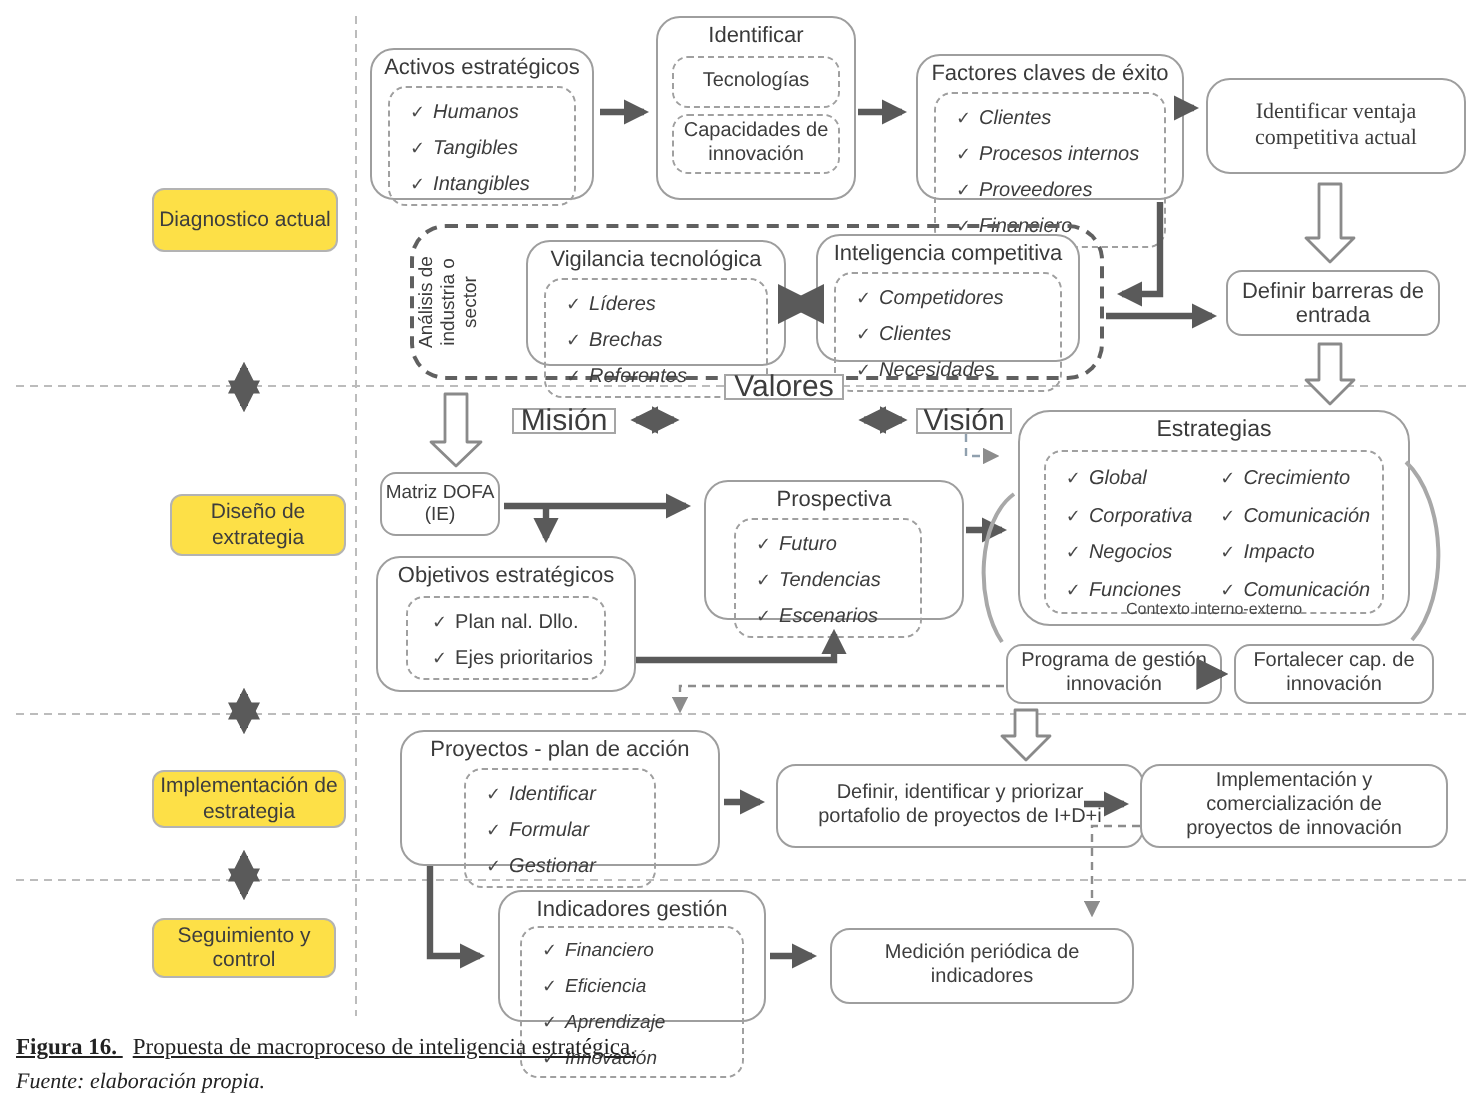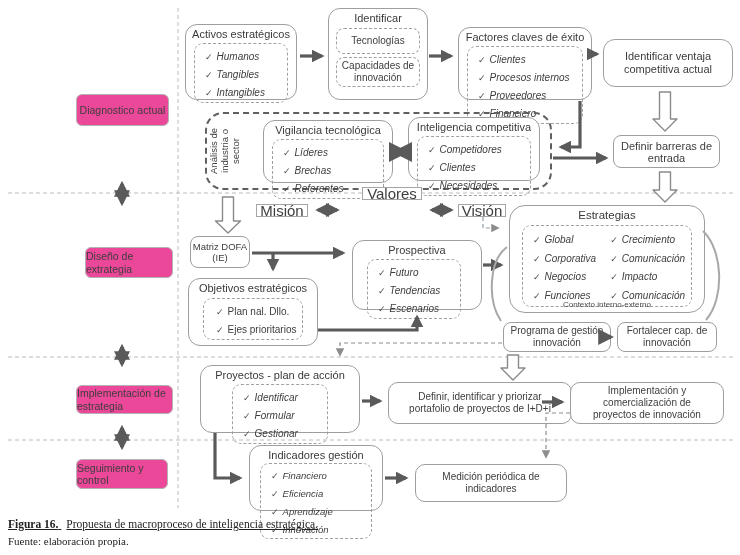--- a/index.html
+++ b/index.html
@@ -9,35 +9,35 @@
   .box{position:absolute;background:#fff;border:1.4px solid #9e9e9e;border-radius:12px;box-sizing:border-box;}
   .box .title{display:block;text-align:center;font-size:11px;line-height:13px;padding-top:3px;color:#3a3a3a;}
   .plain{display:flex;align-items:center;justify-content:center;text-align:center;}
   .plain .lbl{font-size:10px;line-height:12px;}
   .cl{border:1px dashed #a0a0a0;border-radius:9px;margin:2px 8px 5px;padding:2px 2px 2px 10px;box-sizing:border-box;}
   .row{display:flex;align-items:baseline;gap:4px;}
   .row .it{font-size:10px;font-style:italic;line-height:13px;white-space:nowrap;}
   .row.up .it{font-style:normal;}
   .ck{flex:0 0 auto;}
   .ck::before{content:"✓";font-size:9px;color:#4a4a4a;font-style:normal;}
-  .lane{position:absolute;background:#ec4899;border:1px solid #b3b3b3;border-radius:6px;
-        display:flex;align-items:center;justify-content:center;text-align:left;box-sizing:border-box;}
+  .lane{position:absolute;background:#fde047;border:1px solid #b3b3b3;border-radius:6px;
+        display:flex;align-items:center;justify-content:center;text-align:center;box-sizing:border-box;}
   .lane span{font-size:10.5px;line-height:12.5px;}
   .tag{position:absolute;background:#fff;border:1px solid #a5a5a5;box-sizing:border-box;
        display:flex;align-items:center;justify-content:center;}
   .tag span{font-size:15px;}
   .subbox{border:1px dashed #a0a0a0;border-radius:8px;margin:3px 7px;display:flex;align-items:center;
           justify-content:center;text-align:center;box-sizing:border-box;}
   .subbox span{font-size:10px;line-height:12px;}
   .rot{position:absolute;transform:rotate(-90deg);text-align:center;font-size:9.5px;line-height:11px;}
   .foot{position:absolute;width:100%;text-align:center;font-size:8px;color:#4a4a4a;bottom:3px;}
   .cols{display:flex;gap:14px;justify-content:center;padding-top:4px;}
   .caption{position:absolute;left:8px;top:518px;font-family:"Liberation Serif",serif;font-size:11.5px;color:#222;text-decoration:underline;}
   .caption b{font-weight:bold;}
-  .source{position:absolute;left:8px;top:535px;font-family:"Liberation Serif",serif;font-size:11px;color:#222;}
+  .source{position:absolute;left:8px;top:535px;font-family:"Liberation Serif",serif;font-size:11px;font-style:italic;color:#222;}
 </style>
 </head>
 <body>
 
 <div id="canvas">
 
   <svg width="740" height="555">
     <g stroke="#bcbcbc" stroke-width="1" stroke-dasharray="4 3" fill="none">
       <line x1="8" y1="193" x2="735" y2="193"></line>
       <line x1="8" y1="357" x2="735" y2="357"></line>
@@ -102,21 +102,21 @@
           <span class="ck"></span>
           <span class="it">Proveedores</span>
         </div>
       <div class="row">
           <span class="ck"></span>
           <span class="it">Financiero</span>
         </div>
     </div>
   </div>
 
-  <div class="box plain" style="left:603px;top:39px;width:130px;height:48px;">
+  <div class="box plain" style="left:603px;top:39px;width:130px;height:48px;font-family:Liberation Serif, serif;">
     <span class="lbl" style="font-size:11px;line-height:13px;">Identificar ventaja competitiva actual</span>
   </div>
 
   <div style="position:absolute;left:205px;top:112px;width:347px;height:78px;border:2px dashed #606060;border-radius:18px;box-sizing:border-box;"></div>
   <div class="rot" style="left:196px;top:128px;width:70px;height:46px;">Análisis de industria o sector</div>
 
   <div class="box" style="left:263px;top:120px;width:130px;height:63px;">
     <span class="title">Vigilancia tecnológica</span>
     <div class="cl">
       <div class="row">

